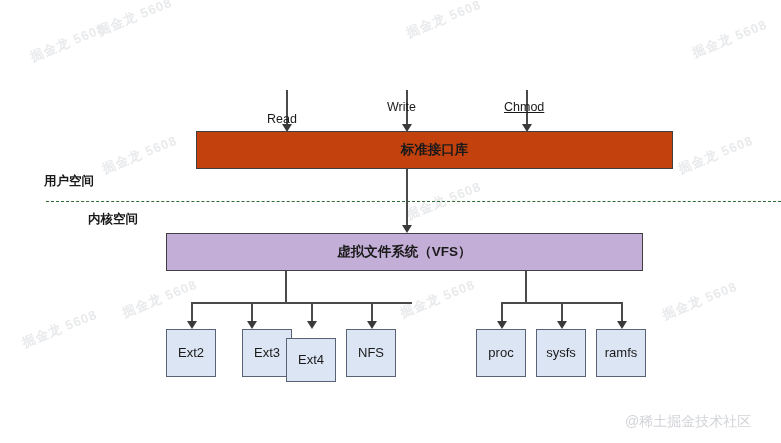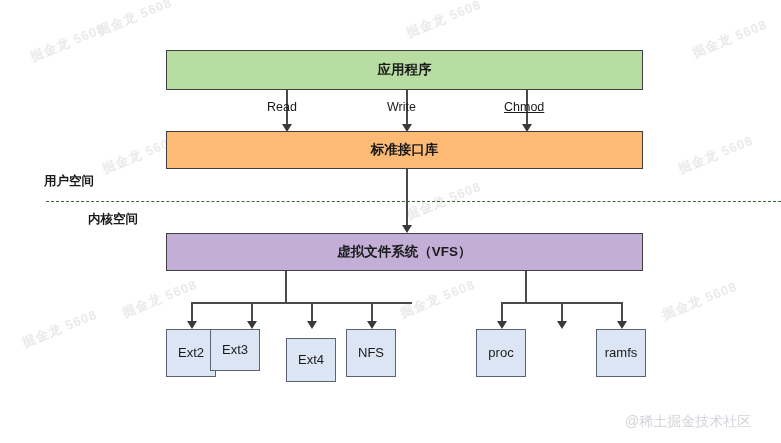--- a/index.html
+++ b/index.html
@@ -40,21 +40,21 @@
     justify-content: center;
     color: #1a1a1a;
     line-height: 1.2;
     text-align: center;
   }
   .wide-box {
     font-size: 13.5px;
     font-weight: bold;
   }
   .box-app    { background: #b7dda2; }
-  .box-lib    { background: #fdba74; }
+  .box-lib    { background: #c2410c; margin-left: 30px; }
   .box-vfs    { background: #c2aed6; }
   .box-fs {
     background: #dce5f3;
     border: 1.4px solid #5a6375;
     font-size: 13px;
     font-weight: normal;
   }
 
   
   .vline {
@@ -116,27 +116,24 @@
   <span class="wm" style="left:404px; top:10px;">掘金龙 5608</span>
   <span class="wm" style="left:690px; top:30px;">掘金龙 5608</span>
   <span class="wm" style="left:100px; top:146px;">掘金龙 5608</span>
   <span class="wm" style="left:676px; top:146px;">掘金龙 5608</span>
   <span class="wm" style="left:404px; top:192px;">掘金龙 5608</span>
   <span class="wm" style="left:120px; top:290px;">掘金龙 5608</span>
   <span class="wm" style="left:398px; top:290px;">掘金龙 5608</span>
   <span class="wm" style="left:660px; top:292px;">掘金龙 5608</span>
   <span class="wm" style="left:20px;  top:320px;">掘金龙 5608</span>
 
-  <div class="box wide-box box-app" style="left:166px; top:50px; width:477px; height:40px;">
-    <span>应用程序</span>
-  </div>
 
   <div class="vline" style="left:286px; top:90px; height:36px;"></div>
   <div class="arrowhead" style="left:281.5px; top:124px;"></div>
-  <span class="edge-label" style="left:267px; top:100px;text-align:center;">Read</span>
+  <span class="edge-label" style="left:267px; top:112px;text-align:center;">Read</span>
 
   <div class="vline" style="left:406px; top:90px; height:36px;"></div>
   <div class="arrowhead" style="left:401.5px; top:124px;"></div>
   <span class="edge-label" style="left:387px; top:100px;">Write</span>
 
   <div class="vline" style="left:526px; top:90px; height:36px;"></div>
   <div class="arrowhead" style="left:521.5px; top:124px;"></div>
   <span class="edge-label" style="left:504px; top:100px;text-decoration:underline;">Chmod</span>
 
   <div class="box wide-box box-lib" style="left:166px; top:131px; width:477px; height:38px;">
@@ -177,32 +174,35 @@
 
   <div class="vline" style="left:561px; top:302px; height:22px;"></div>
   <div class="arrowhead" style="left:556.5px; top:321px;"></div>
 
   <div class="vline" style="left:621px; top:302px; height:22px;"></div>
   <div class="arrowhead" style="left:616.5px; top:321px;"></div>
 
   <div class="box box-fs" style="left:166px; top:329px; width:50px; height:48px;">
     <span>Ext2</span>
   </div>
-  <div class="box box-fs" style="left:210px; top:329px; width:50px; height:42px;">
+  <div class="box box-fs" style="left:242px; top:329px; width:50px; height:48px;">
     <span>Ext3</span>
   </div>
   <div class="box box-fs" style="left:286px; top:338px; width:50px; height:44px;">
     <span>Ext4</span>
   </div>
   <div class="box box-fs" style="left:476px; top:329px; width:50px; height:48px;">
     <span>proc</span>
   </div>
 
   <div class="box box-fs" style="left:346px; top:329px; width:50px; height:48px;">
     <span>NFS</span>
   </div>
+  <div class="box box-fs" style="left:536px; top:329px; width:50px; height:48px;">
+    <span>sysfs</span>
+  </div>
   <div class="box box-fs" style="left:596px; top:329px; width:50px; height:48px;">
     <span>ramfs</span>
   </div>
 
   <span class="footer-wm" style="left:625px; top:413px;">@稀土掘金技术社区</span>
 
 </div>
 
 </body></html>

